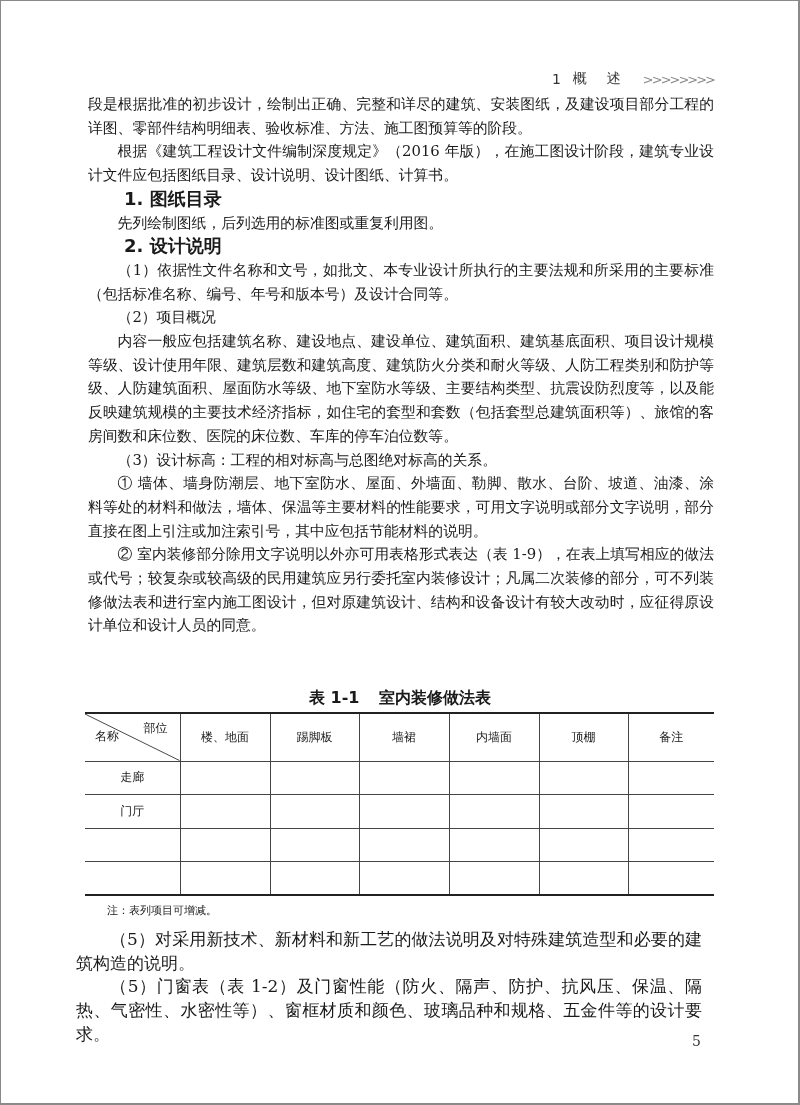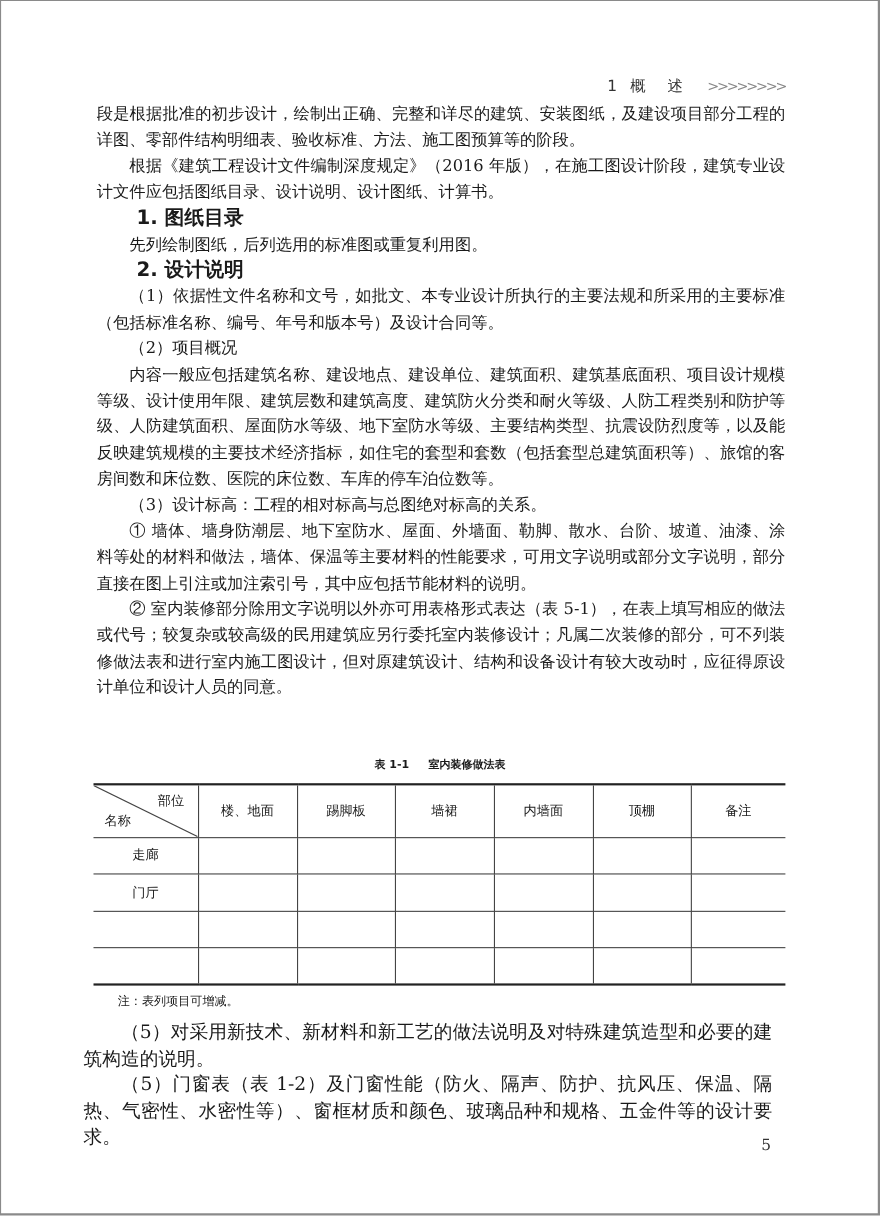--- a/index.html
+++ b/index.html
@@ -34,21 +34,21 @@
   .para { text-align: justify; text-indent: 0; }
   .para.indent { text-indent: 2em; }
   .heading {
     font-family: "DejaVu Sans", "Liberation Sans", sans-serif;
     font-weight: bold; text-indent: 2em; font-size: 18px;
   }
 
   .table-caption {
     position: absolute; top: 688px; left: 0; width: 800px; text-align: center;
     font-family: "DejaVu Sans", "Liberation Sans", sans-serif;
-    font-weight: bold; font-size: 10px;
+    font-weight: bold; font-size: 16px;
   }
   .table-caption .cap-num { margin-right: 14px; }
 
   table.deco {
     position: absolute; left: 85px; top: 712px; width: 629px;
     border-collapse: collapse; table-layout: fixed;
     font-size: 12px;
     font-family: "DejaVu Serif", "Liberation Serif", serif;
   }
   table.deco th, table.deco td {
@@ -56,21 +56,21 @@
     font-weight: normal;
   }
   table.deco tr:first-child th { border-top: 2px solid #222; height: 48px; }
   table.deco tr:last-child td { border-bottom: 2px solid #222; }
   table.deco th:first-child, table.deco td:first-child { border-left: none; }
   table.deco th:last-child, table.deco td:last-child { border-right: none; }
   table.deco td { height: 33.5px; }
   .diag-cell { position: relative; padding: 0; }
   .diag-cell svg { position: absolute; left: 0; top: 0; width: 100%; height: 100%; }
   .diag-cell .top-lbl { position: absolute; right: 12px; top: 6px; }
-  .diag-cell .bot-lbl { position: absolute; left: 10px; bottom: 6px; }
+  .diag-cell .bot-lbl { position: absolute; left: 10px; bottom: 16px; }
 
   .table-note {
     position: absolute; left: 107px; top: 903px; font-size: 11px;
     font-family: "DejaVu Serif", "Liberation Serif", serif;
   }
 
   .content2 {
     position: absolute; left: 76px; top: 928px; width: 626px;
     font-size: 17px; line-height: 23.7px;
   }
@@ -93,21 +93,21 @@
   <p class="para">段是根据批准的初步设计，绘制出正确、完整和详尽的建筑、安装图纸，及建设项目部分工程的详图、零部件结构明细表、验收标准、方法、施工图预算等的阶段。</p>
   <p class="para indent">根据《建筑工程设计文件编制深度规定》（2016 年版），在施工图设计阶段，建筑专业设计文件应包括图纸目录、设计说明、设计图纸、计算书。</p>
   <p class="heading">1. 图纸目录</p>
   <p class="para indent">先列绘制图纸，后列选用的标准图或重复利用图。</p>
   <p class="heading">2. 设计说明</p>
   <p class="para indent">（1）依据性文件名称和文号，如批文、本专业设计所执行的主要法规和所采用的主要标准（包括标准名称、编号、年号和版本号）及设计合同等。</p>
   <p class="para indent">（2）项目概况</p>
   <p class="para indent">内容一般应包括建筑名称、建设地点、建设单位、建筑面积、建筑基底面积、项目设计规模等级、设计使用年限、建筑层数和建筑高度、建筑防火分类和耐火等级、人防工程类别和防护等级、人防建筑面积、屋面防水等级、地下室防水等级、主要结构类型、抗震设防烈度等，以及能反映建筑规模的主要技术经济指标，如住宅的套型和套数（包括套型总建筑面积等）、旅馆的客房间数和床位数、医院的床位数、车库的停车泊位数等。</p>
   <p class="para indent">（3）设计标高：工程的相对标高与总图绝对标高的关系。</p>
   <p class="para indent">① 墙体、墙身防潮层、地下室防水、屋面、外墙面、勒脚、散水、台阶、坡道、油漆、涂料等处的材料和做法，墙体、保温等主要材料的性能要求，可用文字说明或部分文字说明，部分直接在图上引注或加注索引号，其中应包括节能材料的说明。</p>
-  <p class="para indent">② 室内装修部分除用文字说明以外亦可用表格形式表达（表 5-1），在表上填写相应的做法或代号；较复杂或较高级的民用建筑应另行委托室内装修设计；凡属二次装修的部分，可不列装修做法表和进行室内施工图设计，但对原建筑设计、结构和设备设计有较大改动时，应征得原设计单位和设计人员的同意。</p>
+  <p class="para indent">② 室内装修部分除用文字说明以外亦可用表格形式表达（表 1-9），在表上填写相应的做法或代号；较复杂或较高级的民用建筑应另行委托室内装修设计；凡属二次装修的部分，可不列装修做法表和进行室内施工图设计，但对原建筑设计、结构和设备设计有较大改动时，应征得原设计单位和设计人员的同意。</p>
 </div>
 
 <div class="table-caption">
   <span class="cap-num">表 1-1</span>
   <span>室内装修做法表</span>
 </div>
 
 <table class="deco">
   <colgroup>
     <col style="width:95px">

